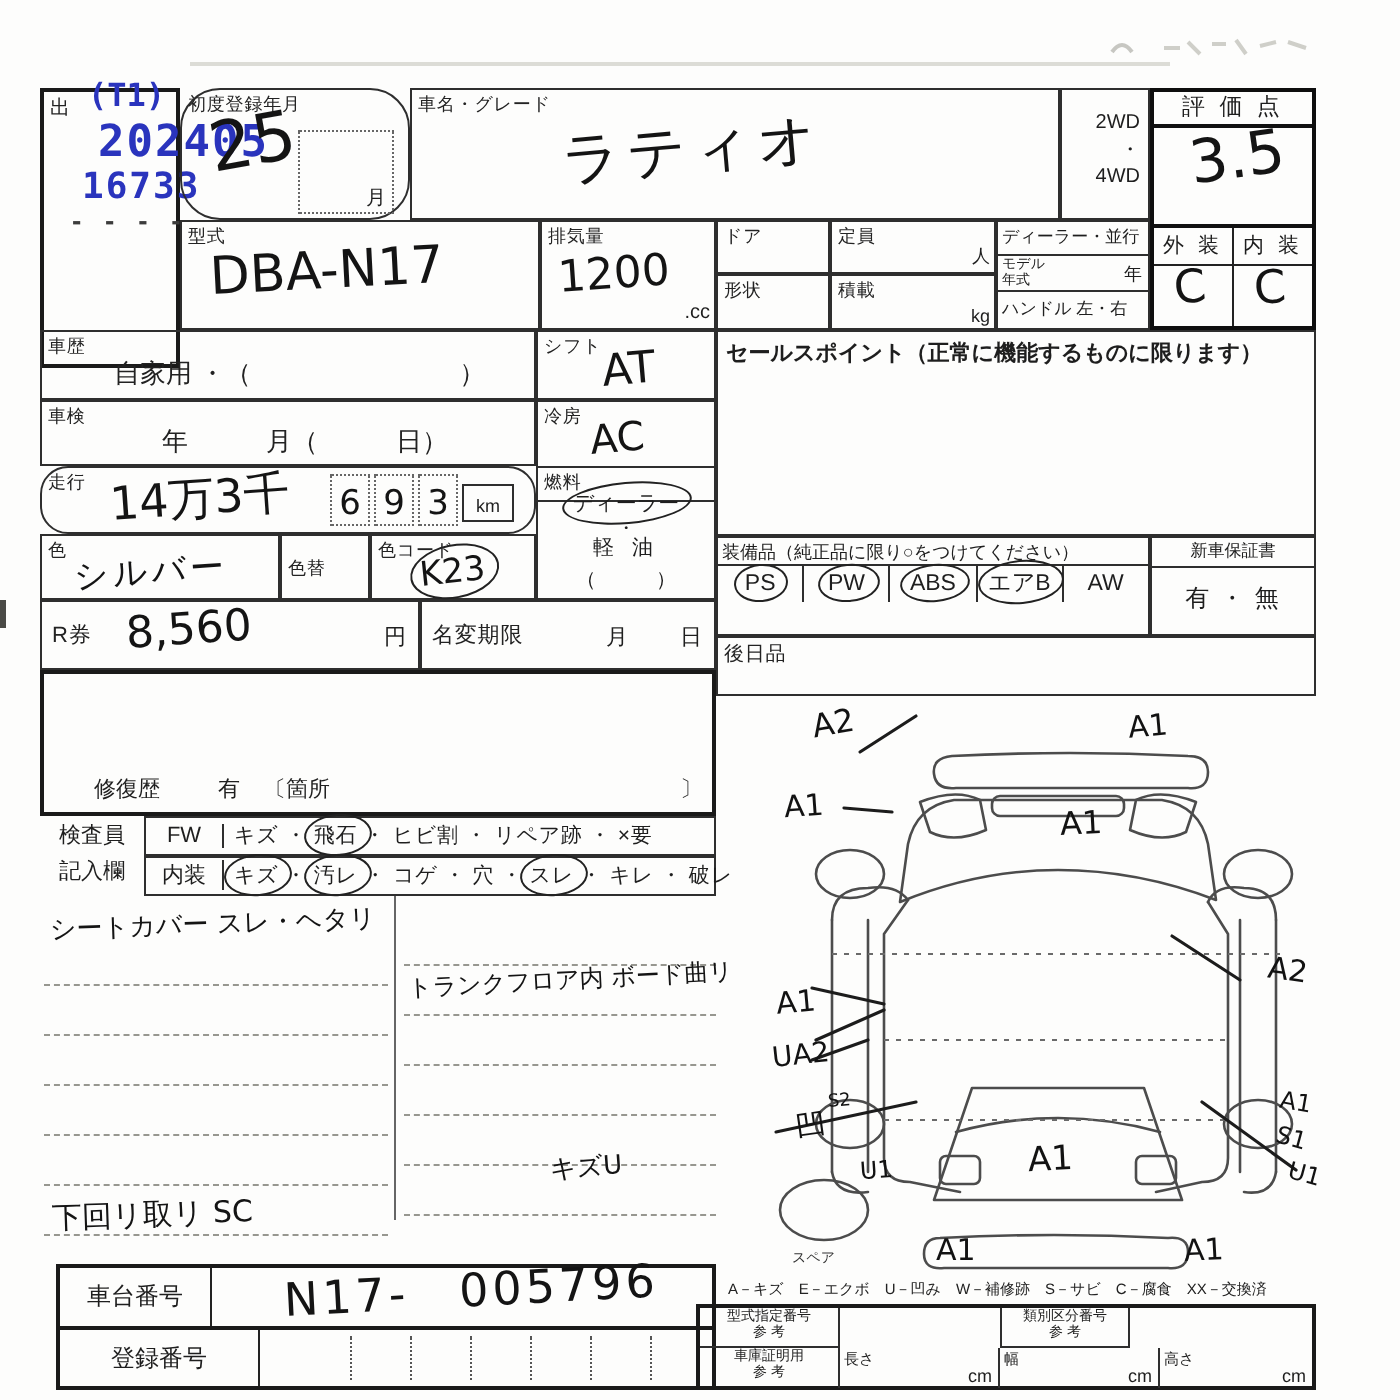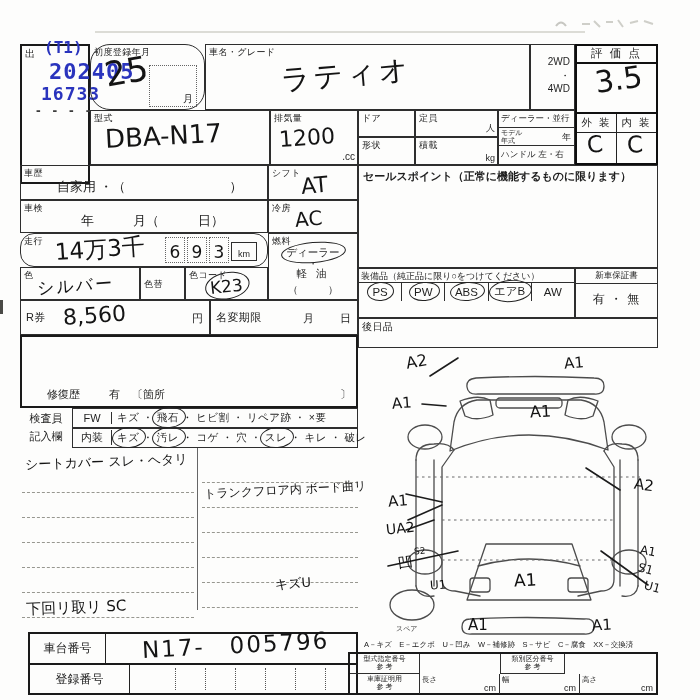--- a/index.html
+++ b/index.html
@@ -127,21 +127,21 @@
     <span class="printed" style="left:36px;top:12px;">自家用 ・（　　　　　　　　）</span>
   </div>
   <div class="box" style="left:268px;top:165px;width:90px;height:35px;">
     <span class="lbl">シフト</span>
     <span class="hw" style="left:32px;top:8px;font-size:22px;transform:rotate(-5deg);">AT</span>
   </div>
   <div class="box" style="left:20px;top:200px;width:248px;height:33px;">
     <span class="lbl">車検</span>
     <span class="printed" style="left:60px;top:11px;">年　　　月（　　　日）</span>
   </div>
-  <div class="box" style="left:268px;top:200px;width:90px;height:33px;">
+  <div class="box" style="left:268px;top:200px;width:90px;height:51px;">
     <span class="lbl">冷房</span>
     <span class="hw" style="left:26px;top:7px;font-size:20px;transform:rotate(-5deg);">AC</span>
   </div>
 
   <div class="box" style="left:20px;top:233px;width:248px;height:34px;border-radius:14px;">
     <span class="lbl">走行</span>
     <span class="hw" style="left:34px;top:3px;font-size:23px;transform:rotate(-4deg);">14万3千</span>
     <div class="digit-cell" style="left:144px;">
         <span class="hw" style="position:static;font-size:17px;">6</span>
       </div>

